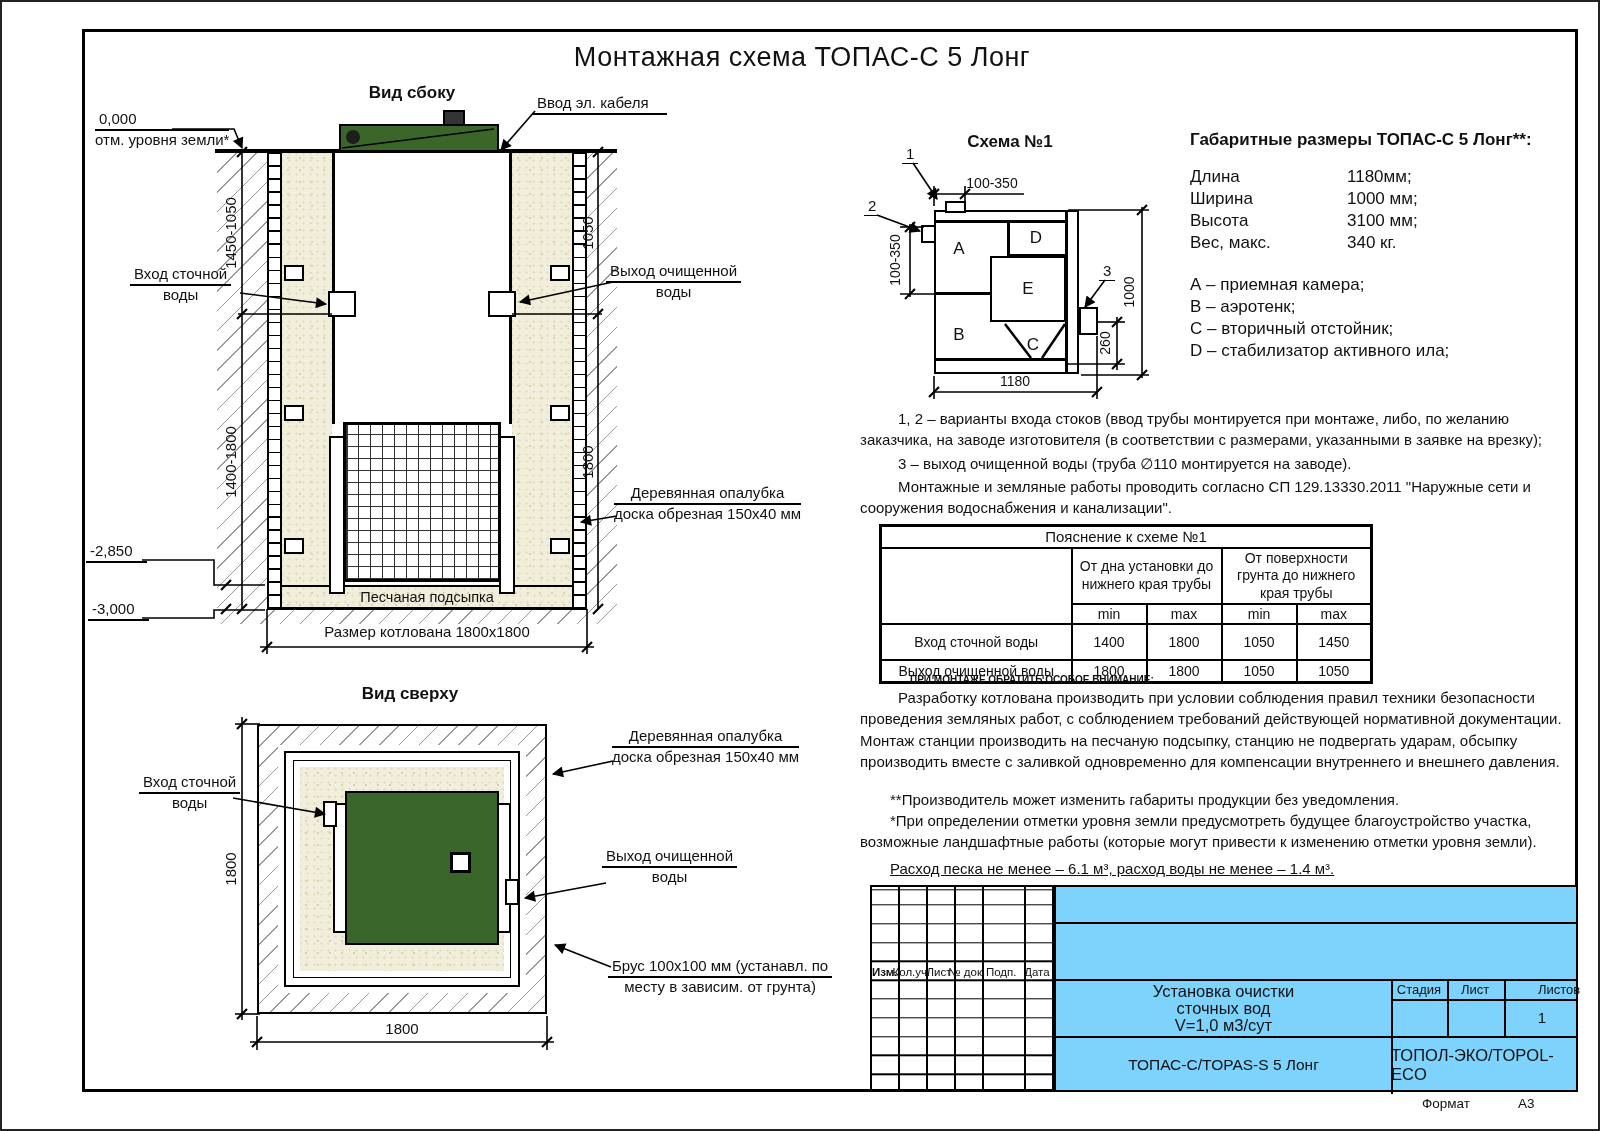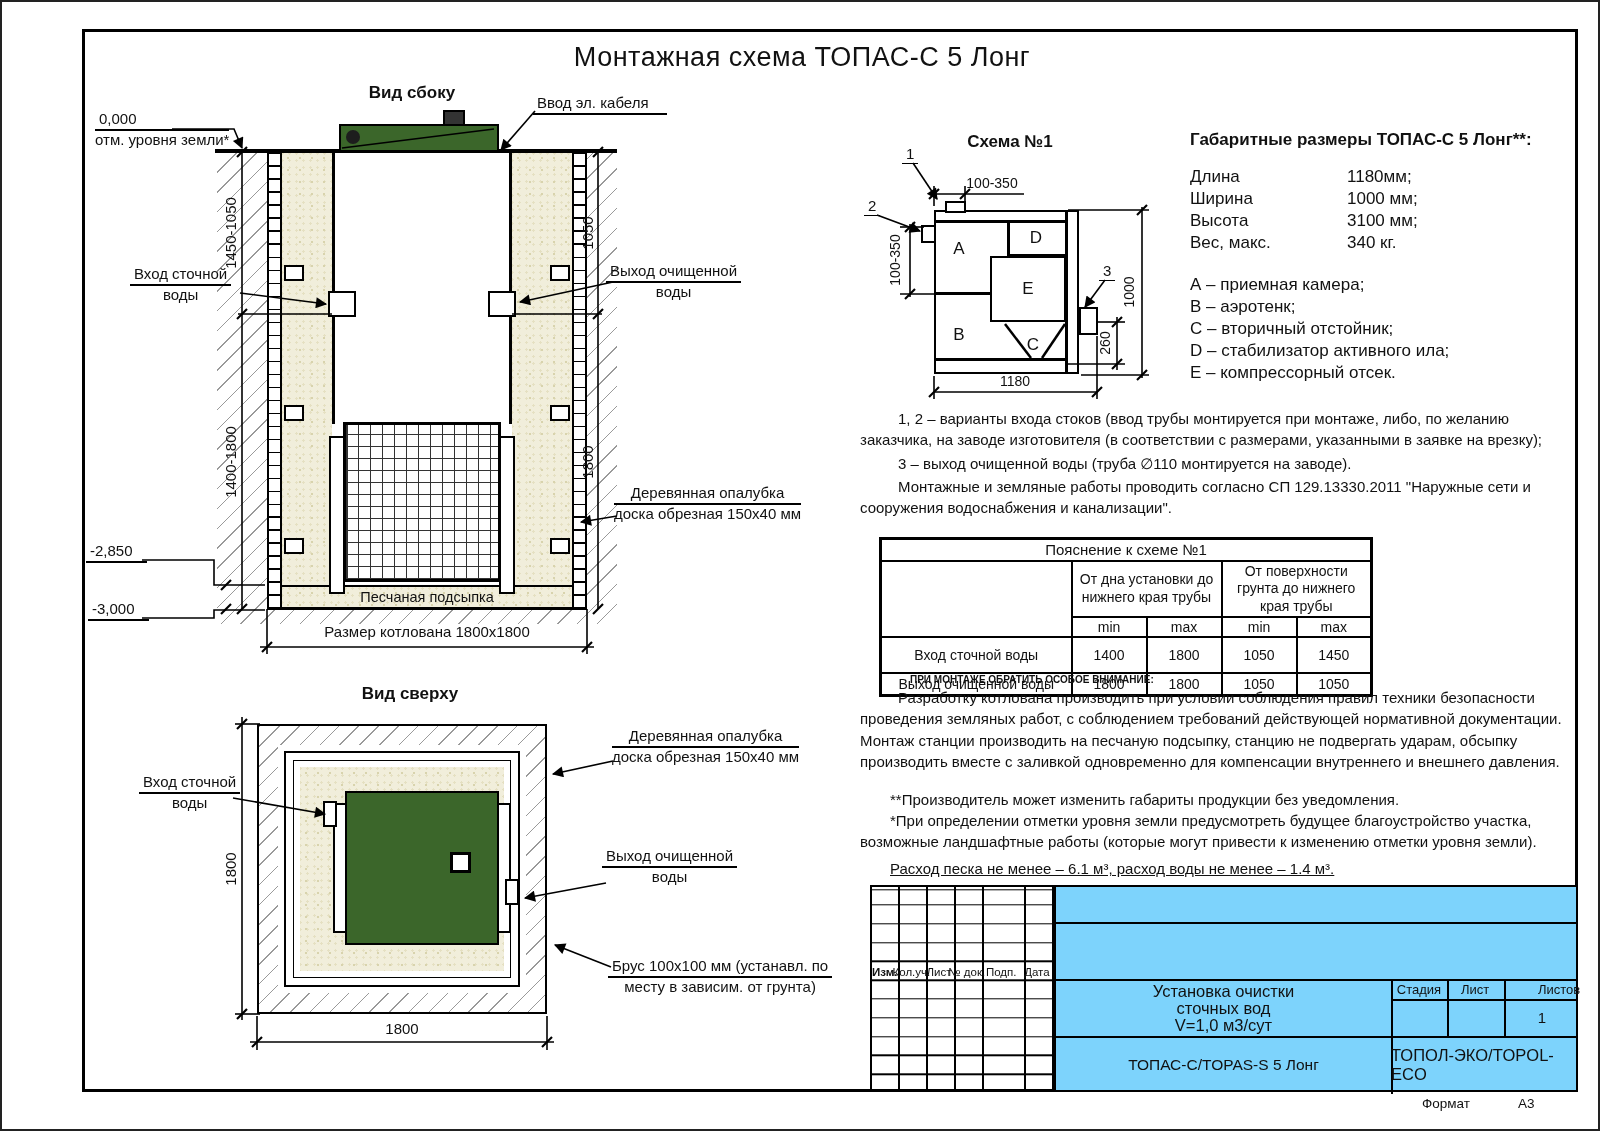--- a/index.html
+++ b/index.html
@@ -40,21 +40,21 @@
   .spec-row { display:flex; line-height:22px; }
   .spec-row .sl { width:157px; }
   .legend { margin-top:20px; }
   .legend div { line-height:22px; }
   
   .notes { position:absolute; left:858px; top:406px; width:700px; font-size:15px; line-height:1.42; z-index:60; }
   .notes p { text-indent:38px; }
   .notes p + p { margin-top:2px; }
   .notes p.gap { }
   
-  .exp-table { position:absolute; left:877px; top:535px; border-collapse:collapse; z-index:60;
+  .exp-table { position:absolute; left:877px; top:522px; border-collapse:collapse; z-index:60;
                font-size:14px; text-align:center; }
   .exp-table td { border:2px solid #000; padding:1px 3px; }
   .exp-table { border:3px solid #000; }
   
   .attention { position:absolute; left:858px; top:671px; width:704px; font-size:15px; line-height:1.42; z-index:60; }
   .attention h4 { font-size:10px; font-weight:700; margin-left:50px; }
   .attention p { text-indent:38px; }
   .footnotes { position:absolute; left:858px; top:787px; width:700px; font-size:15px; line-height:1.4; z-index:60; }
   .footnotes p { text-indent:30px; }
   .consume { position:absolute; left:888px; top:858px; font-size:15px; z-index:60; }
@@ -318,21 +318,20 @@
       </div>
     <div class="spec-row">
         <span class="sl">Вес, макс.</span>
         <span>340 кг.</span>
       </div>
     <div class="legend">
       <div>А – приемная камера;</div>
       <div>В – аэротенк;</div>
       <div>С – вторичный отстойник;</div>
       <div>D – стабилизатор активного ила;</div>
-      <div>Е – компрессорный отсек.</div>
     </div>
   </div>
 
   <div class="notes">
     <p>1, 2 – варианты входа стоков (ввод трубы монтируется при монтаже, либо, по желанию заказчика, на заводе изготовителя (в соответствии с размерами, указанными в заявке на врезку);</p>
     <p>3 – выход очищенной воды (труба ∅110 монтируется на заводе).</p>
     <p class="gap">Монтажные и земляные работы проводить согласно СП 129.13330.2011 "Наружные сети и сооружения водоснабжения и канализации".</p>
   </div>
 
   <table class="exp-table">

